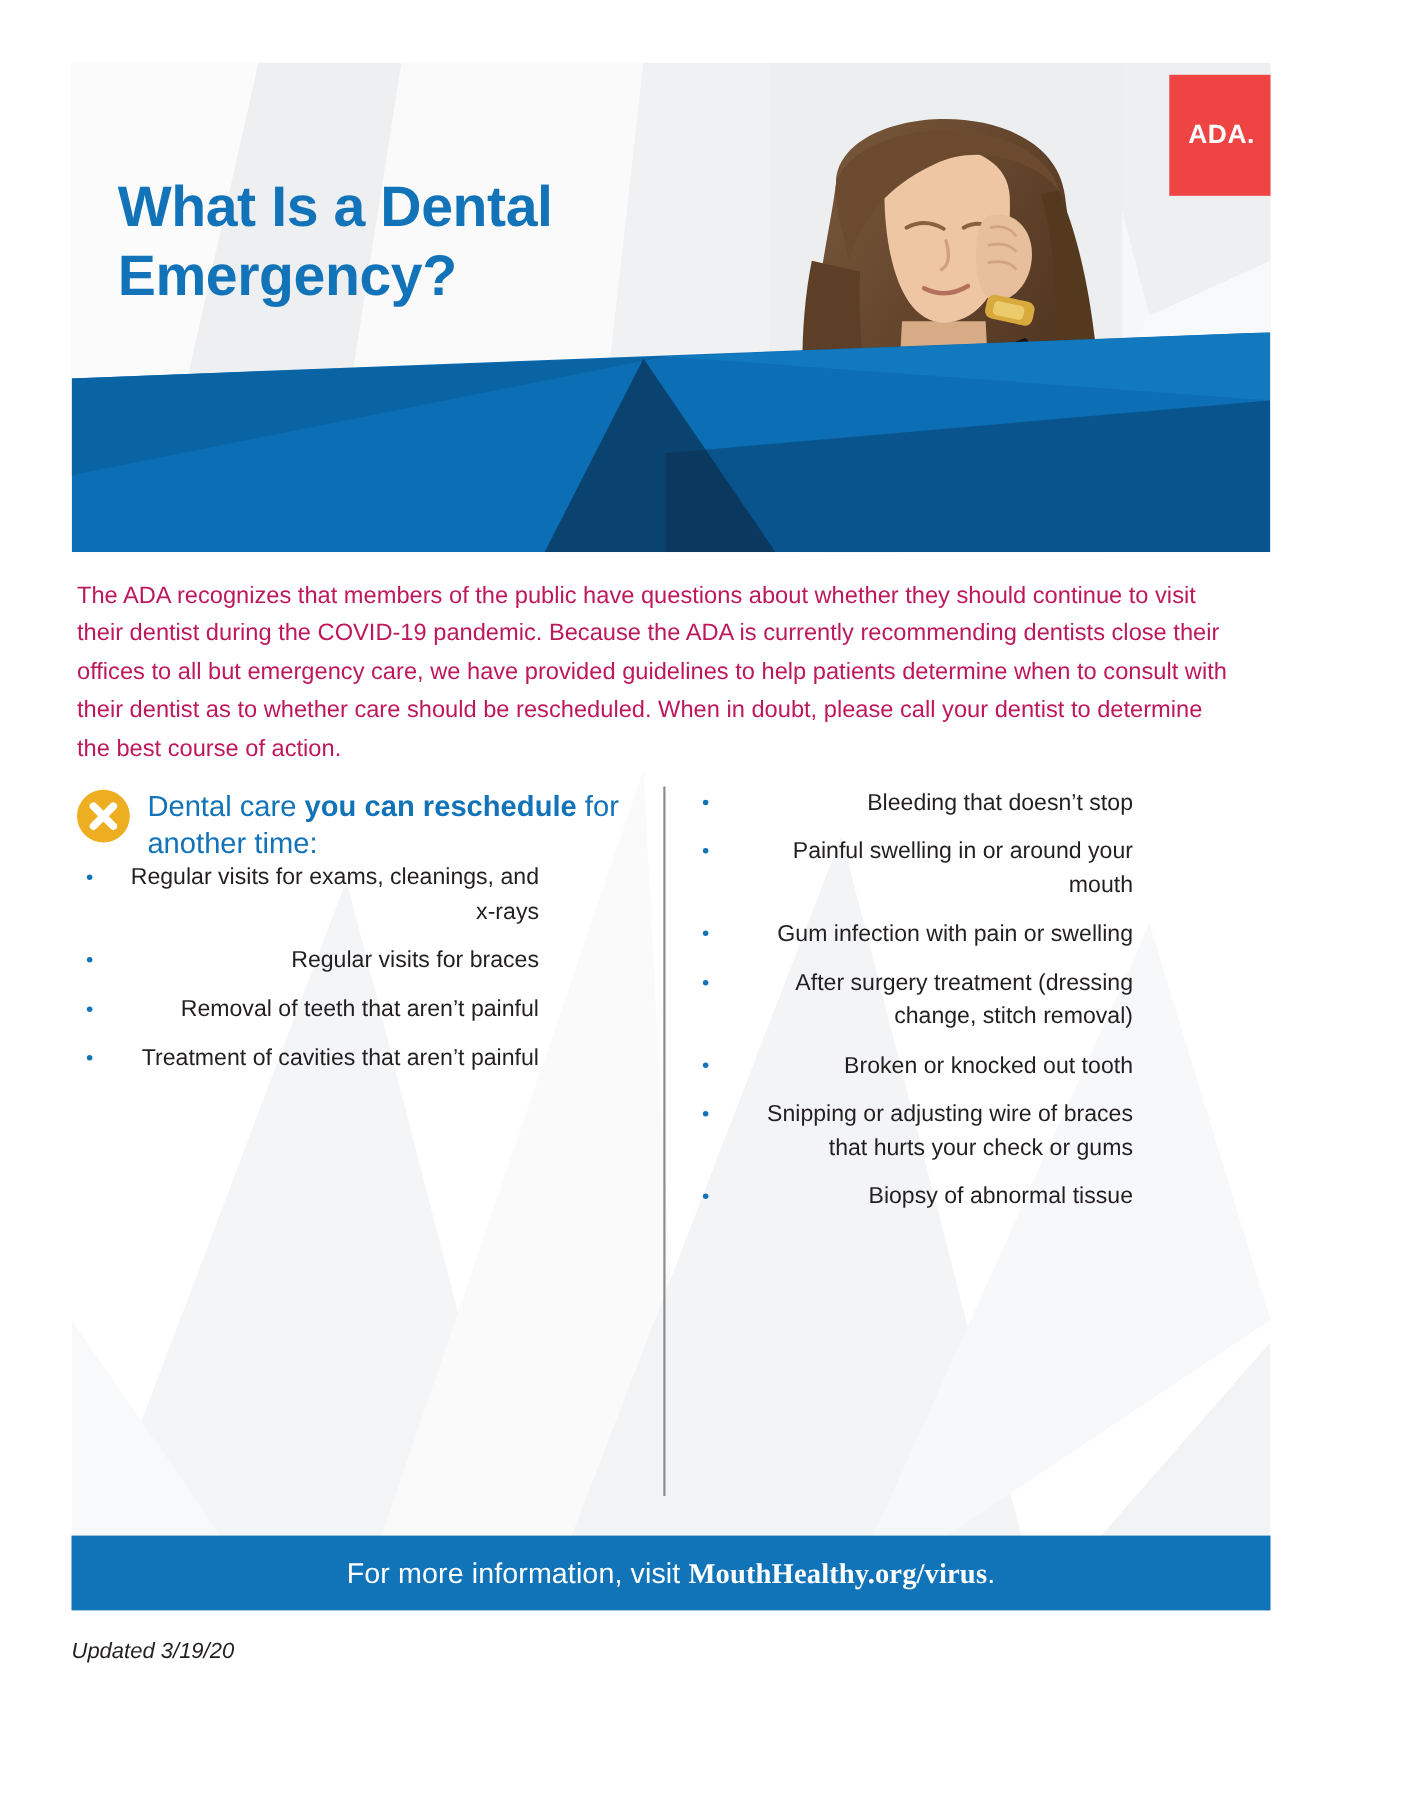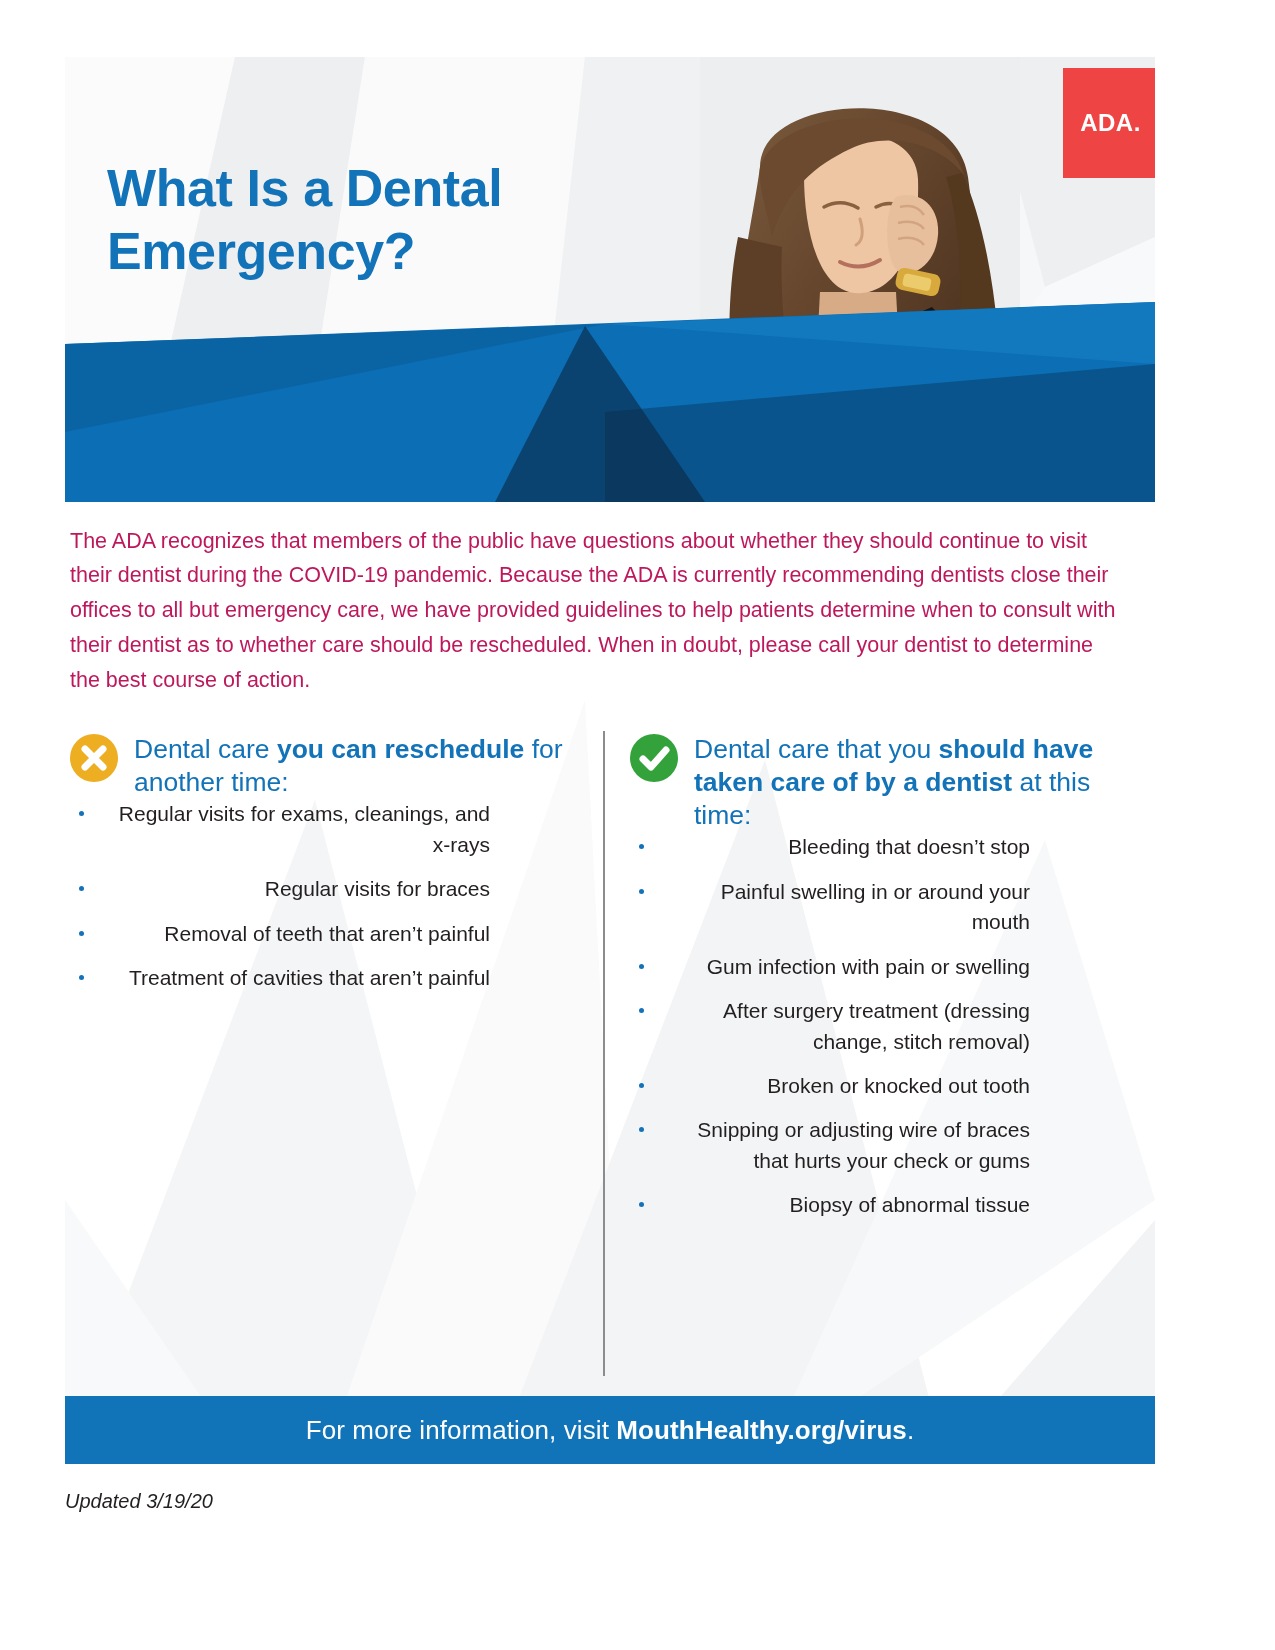--- a/index.html
+++ b/index.html
@@ -106,21 +106,20 @@
     color: #be185d;
   }
 
   
   .cols {
     position: absolute;
     left: 65px;
     top: 715px;
     width: 1090px;
     height: 660px;
-    margin-top: 16px;
   }
   .col-divider {
     position: absolute;
     left: 538px;
     top: 0;
     width: 2px;
     height: 645px;
     background: #8a8c8e;
   }
 
@@ -194,21 +193,21 @@
     background: #1173b8;
     display: flex;
     align-items: center;
     justify-content: center;
   }
   .footer-text {
     color: #ffffff;
     font-size: 26px;
     letter-spacing: 0.1px;
   }
-  .footer-text b { font-weight: bold; }
+  .footer-text b { font-weight: bold; font-family: Liberation Serif, serif; }
 
   .updated {
     position: absolute;
     left: 65px;
     top: 1490px;
     font-size: 20px;
     font-style: italic;
     color: #231f20;
   }
 </style>
@@ -338,30 +337,20 @@
       </div>
       <ul class="bullets list-left">
         <li>Regular visits for exams, cleanings, and x-rays</li>
         <li>Regular visits for braces</li>
         <li>Removal of teeth that aren’t painful</li>
         <li>Treatment of cavities that aren’t painful</li>
       </ul>
     </div>
 
     <div class="col col-right">
-      <div class="col-head">
-        <div class="badge badge-check">
-          <svg width="48" height="48" viewBox="0 0 48 48">
-            <path d="M13 25 L21 33 L36 16" stroke="#ffffff" stroke-width="7" fill="none" stroke-linecap="round" stroke-linejoin="round"></path>
-          </svg>
-        </div>
-        <div class="col-title">
-          <span>Dental care that you </span><b>should have taken care of by a dentist</b><span> at this time:</span>
-        </div>
-      </div>
       <ul class="bullets list-right">
         <li>Bleeding that doesn’t stop</li>
         <li>Painful swelling in or around your mouth</li>
         <li>Gum infection with pain or swelling</li>
         <li>After surgery treatment (dressing change, stitch removal)</li>
         <li>Broken or knocked out tooth</li>
         <li>Snipping or adjusting wire of braces that hurts your check or gums</li>
         <li>Biopsy of abnormal tissue</li>
       </ul>
     </div>

